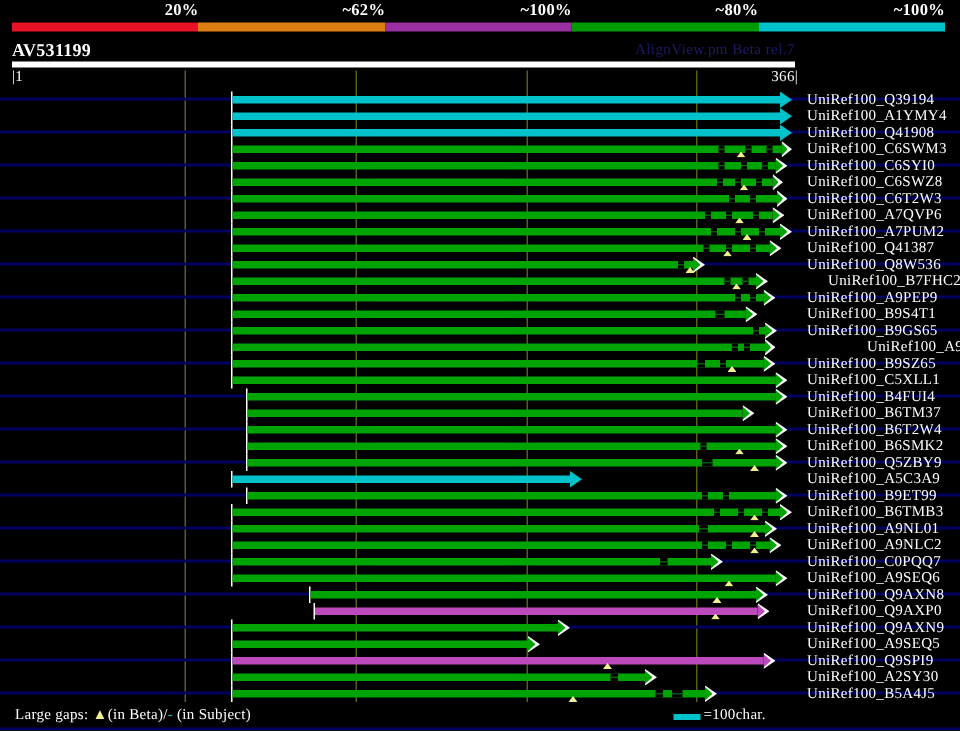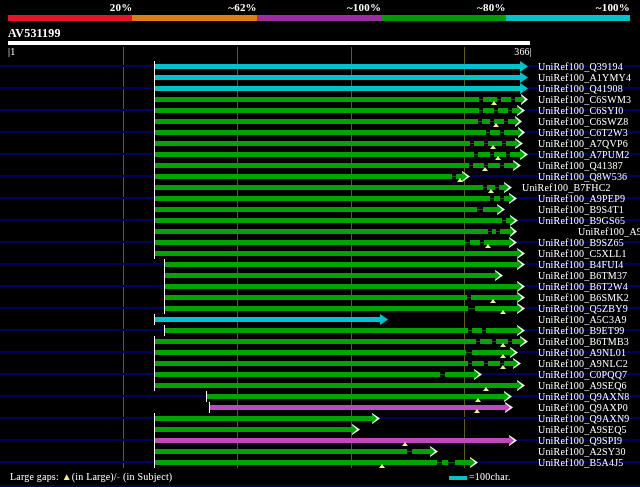--- a/index.html
+++ b/index.html
@@ -31,20 +31,21 @@
       <div class="pct" style="left: 176.8px; width: 80px;">~62%</div>
       <div class="seg" style="left: 256.8px; width: 124.4px; background: rgb(154, 47, 160);"></div>
       <div class="pct" style="left: 301.2px; width: 80px;">~100%</div>
       <div class="seg" style="left: 381.2px; width: 124.4px; background: rgb(0, 155, 0);"></div>
       <div class="pct" style="left: 425.6px; width: 80px;">~80%</div>
       <div class="seg" style="left: 505.6px; width: 124.4px; background: rgb(0, 194, 202);"></div>
       <div class="pct" style="left: 550px; width: 80px;">~100%</div>
     </div>
 
   <div class="title">AV531199</div>
+  <div class="watermark" style="color: rgb(27, 27, 102);">AlignView.pm Beta rel.7</div>
   <div class="querybar"></div>
 
   <div class="ruler-label" style="left:8px">|1</div>
   <div class="ruler-label" style="right:108px">366|</div>
 
   <div id="plot" class="abs" style="left:0;top:0;width:640px;height:487px">
       <div class="abs" style="left: 123px; top: 47px; width: 1px; height: 421px; background: rgb(92, 92, 28);"></div>
       <div class="abs" style="left: 237px; top: 47px; width: 1px; height: 421px; background: rgb(92, 92, 28);"></div>
       <div class="abs" style="left: 351px; top: 47px; width: 1px; height: 421px; background: rgb(92, 92, 28);"></div>
       <div class="abs" style="left: 464px; top: 47px; width: 1px; height: 421px; background: rgb(92, 92, 28);"></div>
@@ -156,21 +157,21 @@
       <div class="row-label" style="left: 538px; top: 171px;">UniRef100_Q8W536</div>
       <div class="abs" style="left: 154px; top: 182px; width: 1px; height: 11px; background: rgb(255, 255, 255);"></div>
       <div class="abs" style="left: 155px; top: 185px; width: 349px; height: 5px; background: rgb(0, 164, 0);"></div>
       <div class="abs" style="left: 483px; top: 185px; width: 4px; height: 5px; background: rgb(0, 0, 0);"></div>
       <div class="abs" style="left: 483px; top: 187px; width: 4px; height: 1px; background: rgb(0, 95, 0);"></div>
       <div class="abs" style="left: 495px; top: 185px; width: 4px; height: 5px; background: rgb(0, 0, 0);"></div>
       <div class="abs" style="left: 495px; top: 187px; width: 4px; height: 1px; background: rgb(0, 95, 0);"></div>
       <div class="abs arrow" style="left: 504px; top: 182px; width: 8px; height: 11px; background: rgb(255, 255, 255);"></div>
       <div class="abs arrow" style="left: 504px; top: 183px; width: 5px; height: 9px; background: rgb(0, 164, 0);"></div>
       <div class="abs tri-up" style="left: 488px; top: 189px; width: 6px; height: 4px; background: rgb(239, 239, 146);"></div>
-      <div class="row-label" style="left: 522px; top: 182px;">UniRef100_B7FHC2</div>
+      <div class="row-label" style="left: 552px; top: 182px;">UniRef100_B7FHC2</div>
       <div class="abs" style="left: 0px; top: 197px; width: 640px; height: 2px; background: rgb(0, 0, 96);"></div>
       <div class="abs" style="left: 154px; top: 193px; width: 1px; height: 11px; background: rgb(255, 255, 255);"></div>
       <div class="abs" style="left: 155px; top: 196px; width: 354px; height: 5px; background: rgb(0, 164, 0);"></div>
       <div class="abs" style="left: 490px; top: 196px; width: 4px; height: 5px; background: rgb(0, 0, 0);"></div>
       <div class="abs" style="left: 490px; top: 198px; width: 4px; height: 1px; background: rgb(0, 95, 0);"></div>
       <div class="abs" style="left: 500px; top: 196px; width: 4px; height: 5px; background: rgb(0, 0, 0);"></div>
       <div class="abs" style="left: 500px; top: 198px; width: 4px; height: 1px; background: rgb(0, 95, 0);"></div>
       <div class="abs arrow" style="left: 509px; top: 193px; width: 8px; height: 11px; background: rgb(255, 255, 255);"></div>
       <div class="abs arrow" style="left: 509px; top: 194px; width: 5px; height: 9px; background: rgb(0, 164, 0);"></div>
       <div class="row-label" style="left: 538px; top: 193px;">UniRef100_A9PEP9</div>
@@ -353,19 +354,19 @@
       <div class="abs" style="left: 437px; top: 460px; width: 5px; height: 5px; background: rgb(0, 0, 0);"></div>
       <div class="abs" style="left: 437px; top: 462px; width: 5px; height: 1px; background: rgb(0, 95, 0);"></div>
       <div class="abs" style="left: 448px; top: 460px; width: 7px; height: 5px; background: rgb(0, 0, 0);"></div>
       <div class="abs" style="left: 448px; top: 462px; width: 7px; height: 1px; background: rgb(0, 95, 0);"></div>
       <div class="abs arrow" style="left: 470px; top: 457px; width: 8px; height: 11px; background: rgb(255, 255, 255);"></div>
       <div class="abs arrow" style="left: 470px; top: 458px; width: 5px; height: 9px; background: rgb(0, 164, 0);"></div>
       <div class="abs tri-up" style="left: 379px; top: 464px; width: 6px; height: 4px; background: rgb(239, 239, 146);"></div>
       <div class="row-label" style="left: 538px; top: 457px;">UniRef100_B5A4J5</div>
     </div>
 
-  <div class="legend"><span>Large gaps: </span><span style="color:#efef92">▲</span><span>(in Large)/</span><span style="color:#00c2ca">-</span><span> (in Subject)</span></div>
+  <div class="legend"><span>Large gaps: </span><span style="color:#efef92">▲</span><span>(in Beta)/</span><span style="color:#00c2ca">-</span><span> (in Subject)</span></div>
 
   <div class="abs" style="left:449px;top:476px;width:18px;height:4px;background:#00c2ca"></div>
   <div class="legend-scale-text">=100char.</div>
 
   <div class="abs" style="left:0;top:485px;width:640px;height:2px;background:#000060"></div>
 </div>
 
 </body></html>

